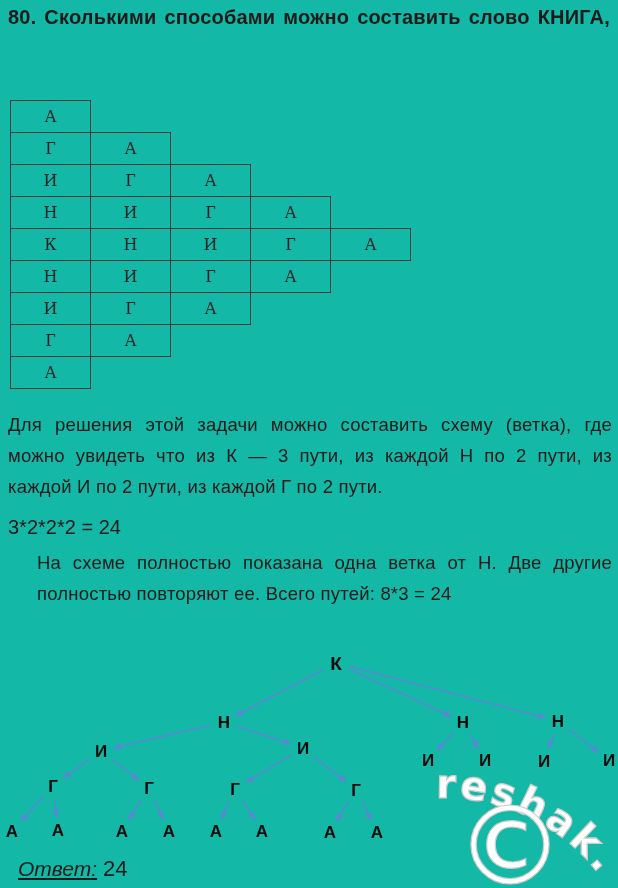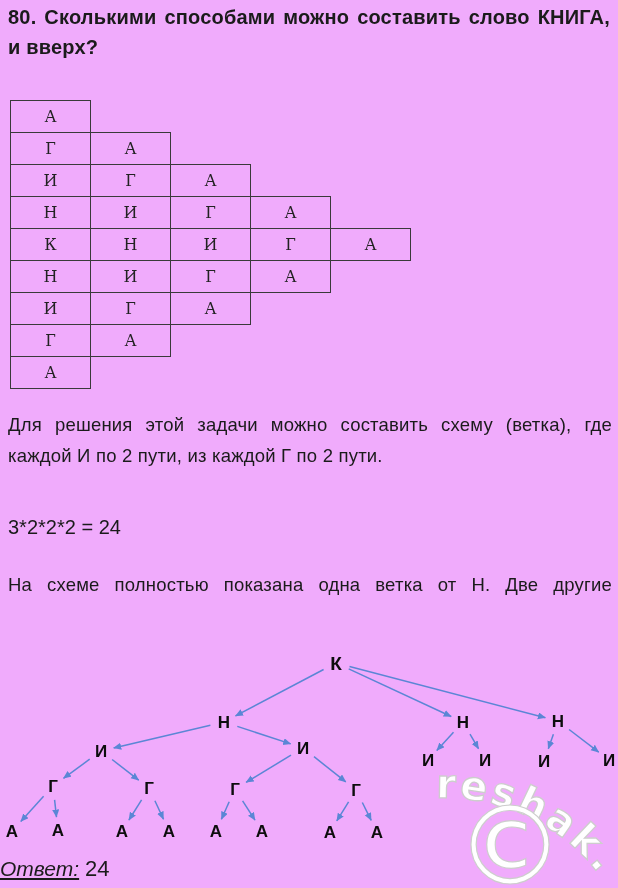--- a/index.html
+++ b/index.html
@@ -1,21 +1,21 @@
 <!DOCTYPE html>
 <html><head>
 <meta charset="utf-8">
 <style>
   * { margin: 0; padding: 0; box-sizing: border-box; }
   html, body { background: #ffffff; }
   .page {
     position: relative;
     width: 618px;
     height: 888px;
-    background: #f0abfc;
+    background: #14b8a6;
     overflow: hidden;
     font-family: "Liberation Sans", sans-serif;
     color: #1b1b1b;
   }
 
   
   .title {
     position: absolute;
     top: 2px; left: 8px; right: 8px;
     font-weight: 700;
@@ -52,21 +52,21 @@
     letter-spacing: 0.2px;
   }
   .para-1 { top: 409px; }
   .formula {
     position: absolute;
     top: 512px; left: 8px;
     font-size: 20px;
     line-height: 30px;
     text-align: right;
   }
-  .para-2 { top: 569px; }
+  .para-2 { top: 547px; margin-left: 29px; }
 
   
   .tree-layer {
     position: absolute;
     top: 0; left: 0; width: 618px; height: 888px;
     z-index: 2;
     pointer-events: none;
   }
   .tree-node {
     position: absolute;
@@ -100,38 +100,37 @@
     font-family: "DejaVu Sans", sans-serif;
     font-size: 108px;
     fill: #ffffff;
     stroke: #cdcdcd;
     stroke-width: 1.2px;
   }
 
   
   .answer {
     position: absolute;
-    top: 856px; left: 0;
+    top: 856px; left: 18px;
     font-size: 21px;
     z-index: 3;
   }
   .answer-label {
     font-style: italic;
     text-decoration: underline;
   }
   .answer-value { font-size: 22px; }
 </style>
 </head>
 <body>
 
 <div class="page">
 
   <div class="title">
     <div class="jl">80. Сколькими способами можно составить слово КНИГА,</div>
-    <div>и вверх?</div>
   </div>
 
   <div class="grid" id="letter-grid">
       <div class="grid-row">
         <div class="grid-cell">А</div>
       </div>
       <div class="grid-row">
         <div class="grid-cell">Г</div>
         <div class="grid-cell">А</div>
       </div>
@@ -168,27 +167,29 @@
         <div class="grid-cell">Г</div>
         <div class="grid-cell">А</div>
       </div>
       <div class="grid-row">
         <div class="grid-cell">А</div>
       </div>
     </div>
 
   <div class="para para-1">
     <div class="jl">Для решения этой задачи можно составить схему (ветка), где</div>
+    <div class="jl">можно увидеть что из К — 3 пути, из каждой Н по 2 пути, из</div>
     <div>каждой И по 2 пути, из каждой Г по 2 пути.</div>
   </div>
 
   <div class="formula">3*2*2*2 = 24</div>
 
   <div class="para para-2">
     <div class="jl">На схеме полностью показана одна ветка от Н. Две другие</div>
+    <div>полностью повторяют ее. Всего путей: 8*3 = 24</div>
   </div>
 
   <svg class="watermark-svg" width="618" height="888" viewBox="0 0 618 888">
     <defs>
       <path id="wm-arc" d="M 436 798 A 195 195 0 0 1 606 884" fill="none"></path>
     </defs>
     <text class="wm-text">
       <textPath href="#wm-arc">reshak.ru</textPath>
     </text>
     <text class="wm-copy" x="510" y="884" text-anchor="middle">©</text>

